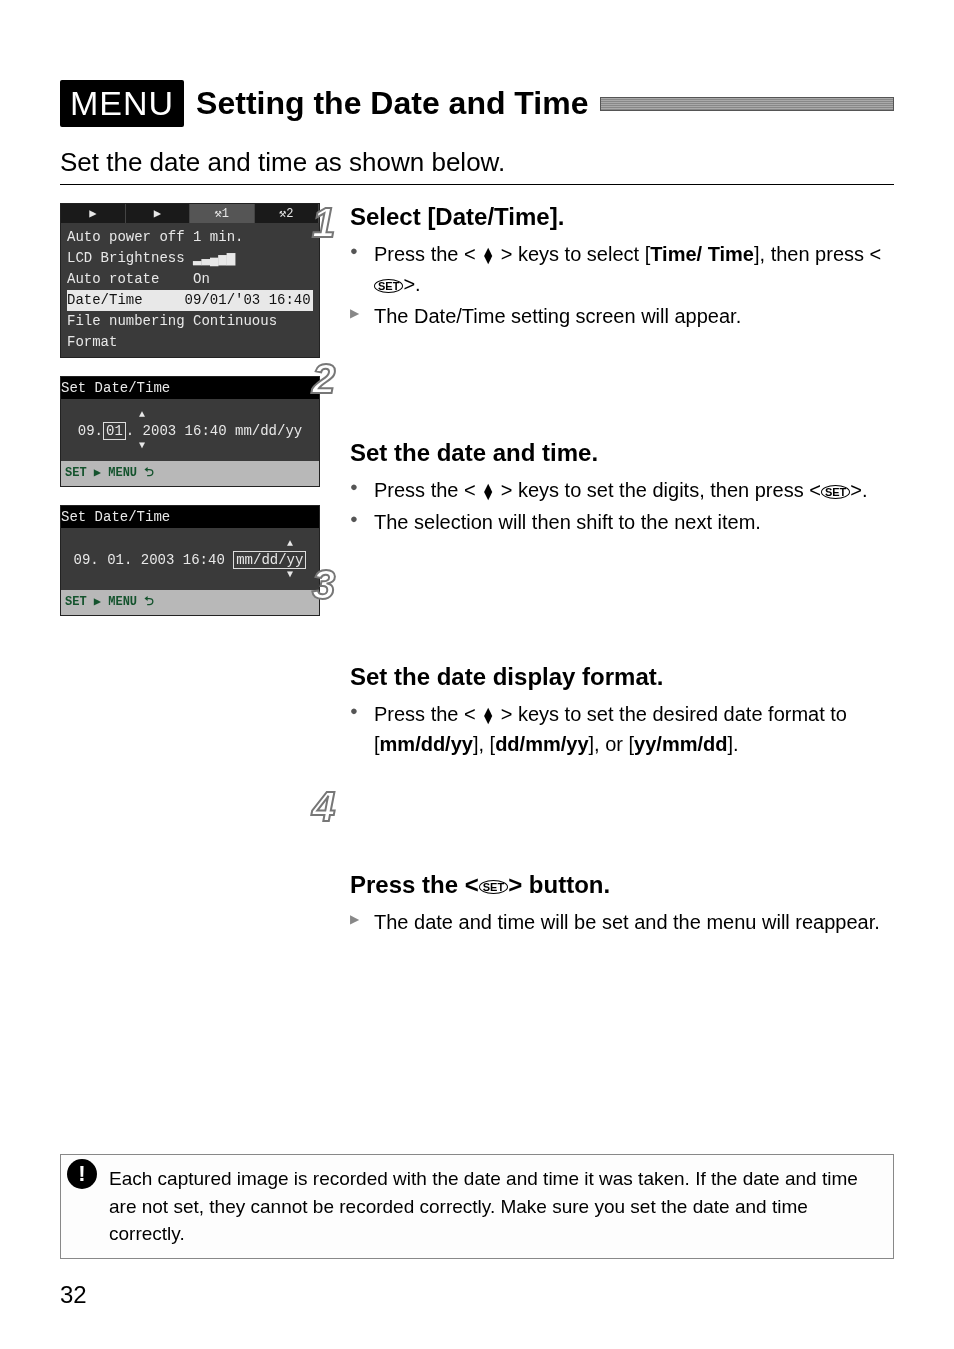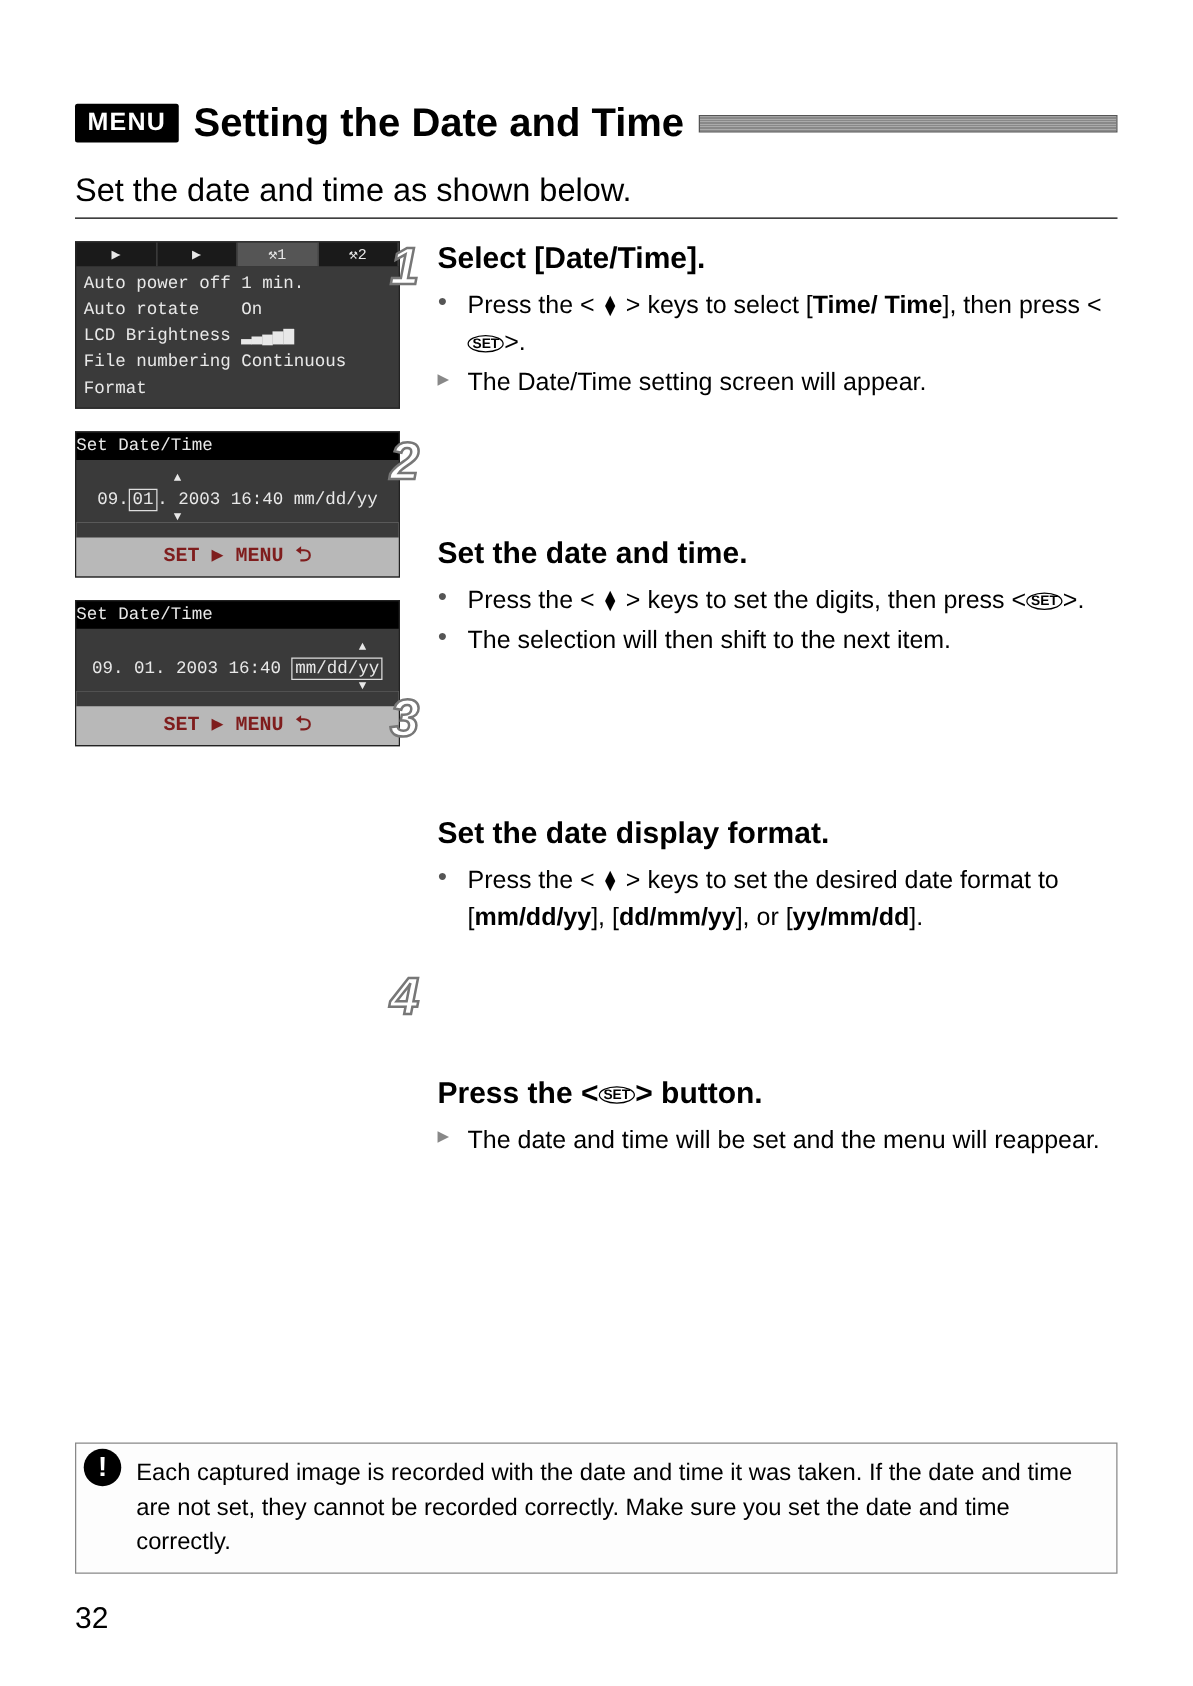--- a/index.html
+++ b/index.html
@@ -7,22 +7,22 @@
     width: 954px;
     height: 1349px;
     background: #fff;
     font-family: Arial, Helvetica, sans-serif;
     color: #000;
     position: relative;
     padding: 80px 60px 40px 60px;
   }
   .header-row { display: flex; align-items: center; gap: 12px; margin-bottom: 20px; }
   .menu-badge {
-    background: #000; color: #fff; font-weight: bold;
-    padding: 4px 10px; font-size: 20px; letter-spacing: 1px;
+    background: #000; color: #fff; font-weight: normal;
+    padding: 4px 10px; font-size: 34px; letter-spacing: 1px;
     border-radius: 2px;
   }
   .page-title { font-size: 32px; font-weight: bold; text-align: center; }
   .title-bar { flex: 1; height: 14px; background: repeating-linear-gradient(0deg,#888,#888 1px,#aaa 1px,#aaa 2px); border:1px solid #555;}
   .intro { font-size: 26px; border-bottom: 1px solid #000; padding-bottom: 6px; margin-bottom: 18px; }
   .content-area { position: relative; }
   .lcd-column { position: absolute; left: 0; top: 0; width: 260px; display: flex; flex-direction: column; gap: 18px; }
   .text-column { margin-left: 290px; }
   
   .lcd {
@@ -34,21 +34,21 @@
   .lcd-tab { flex: 1; text-align: center; font-size: 12px; padding: 2px 0; border-right:1px solid #444;}
   .lcd-tab.sel { background: #555; }
   .lcd-body { padding: 4px 6px; line-height: 1.5; }
   .lcd-row { white-space: pre; }
   .lcd-row.sel { background: #e8e8e8; color: #111; }
   .lcd-title { background:#000; text-align:left; padding:3px 0; font-size:14px; }
   .lcd-set-line { text-align:center; padding: 24px 0 10px 0; font-size:14px; position:relative;}
   .box { border:1px solid #ddd; padding:0 2px;}
   .arrow-up, .arrow-down { position:absolute; left:78px; font-size:10px;}
   .arrow-up { top:10px;} .arrow-down { bottom:-2px;}
-  .lcd-footer { color:#7f1d1d; text-align:center; padding:2px 4px; font-weight:bold; font-size:16px; background:#b8b8b8; border-top:12px solid #3a3a3a;}
+  .lcd-footer { color:#14532d; text-align:left; padding:2px 4px; font-weight:bold; font-size:12px; background:#b8b8b8; border-top:12px solid #3a3a3a;}
   .lcd2 .arrow-up{left:226px;} .lcd2 .arrow-down{left:226px;}
   
   .step { position: relative; margin-bottom: 28px; }
   .step-num {
     position: absolute; left: -38px; top: -4px;
     font-size: 42px; font-weight: bold; font-style: italic;
     color: #fff; -webkit-text-stroke: 2px #777;
   }
   .step-head { font-size: 24px; font-weight: bold; margin-bottom: 8px; }
   .bullets { list-style: none; font-size: 20px; line-height: 1.5; }
@@ -89,22 +89,23 @@
 
     <div class="lcd">
       <div class="lcd-tabs" id="lcd-tabs">
           <div class="lcd-tab">▶</div>
           <div class="lcd-tab">▶</div>
           <div class="lcd-tab sel">⚒1</div>
           <div class="lcd-tab">⚒2</div>
         </div>
       <div class="lcd-body" id="lcd-rows">
           <div class="lcd-row">Auto power off 1 min.</div>
+          <div class="lcd-row">LCD Brightness ▂▃▄▅▆</div>
           <div class="lcd-row">Auto rotate    On</div>
-          <div class="lcd-row">LCD Brightness ▂▃▄▅▆</div>
+          <div class="lcd-row sel">Date/Time     09/01/'03 16:40</div>
           <div class="lcd-row">File numbering Continuous</div>
           <div class="lcd-row">Format</div>
         </div>
     </div>
 
     <div class="lcd">
       <div class="lcd-title">Set Date/Time</div>
       <div class="lcd-set-line">
         <span class="arrow-up">▲</span>
         <span>09.</span><span class="box">01</span><span>. 2003  16:40  mm/dd/yy</span>

